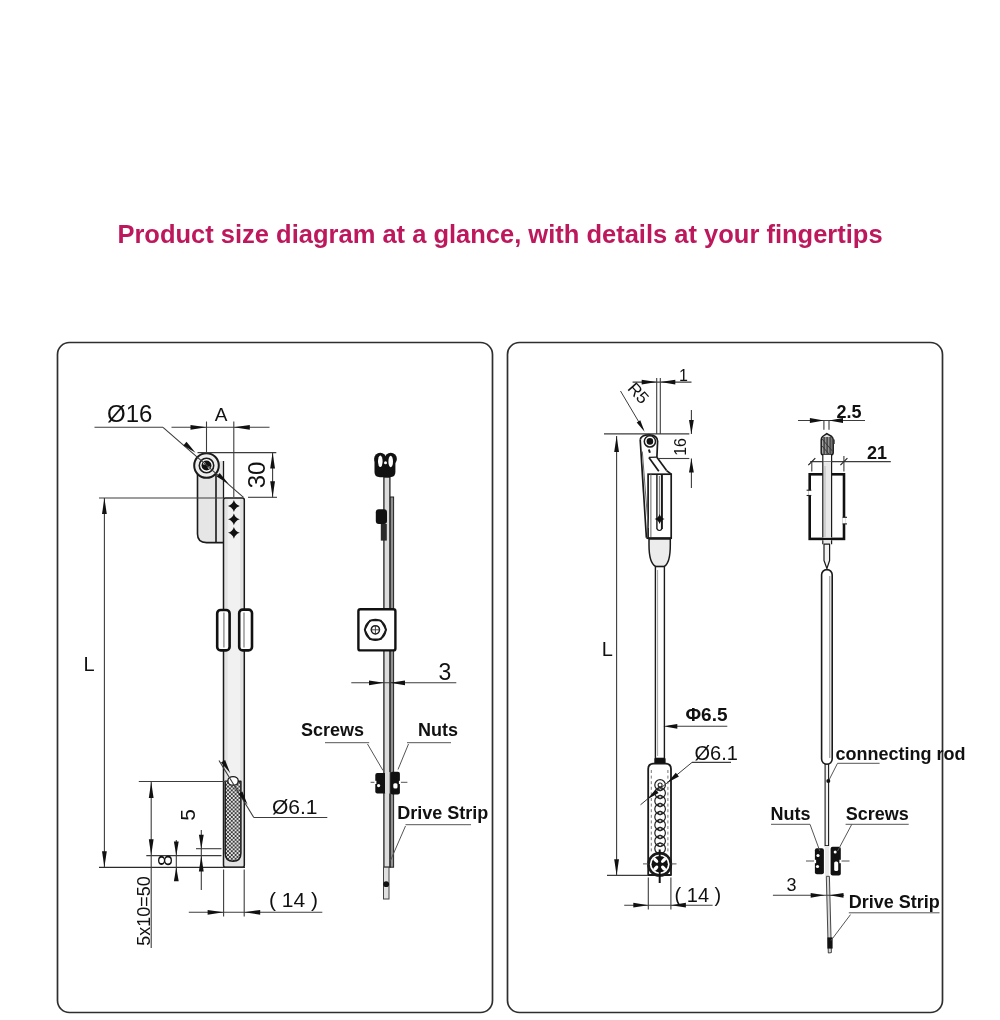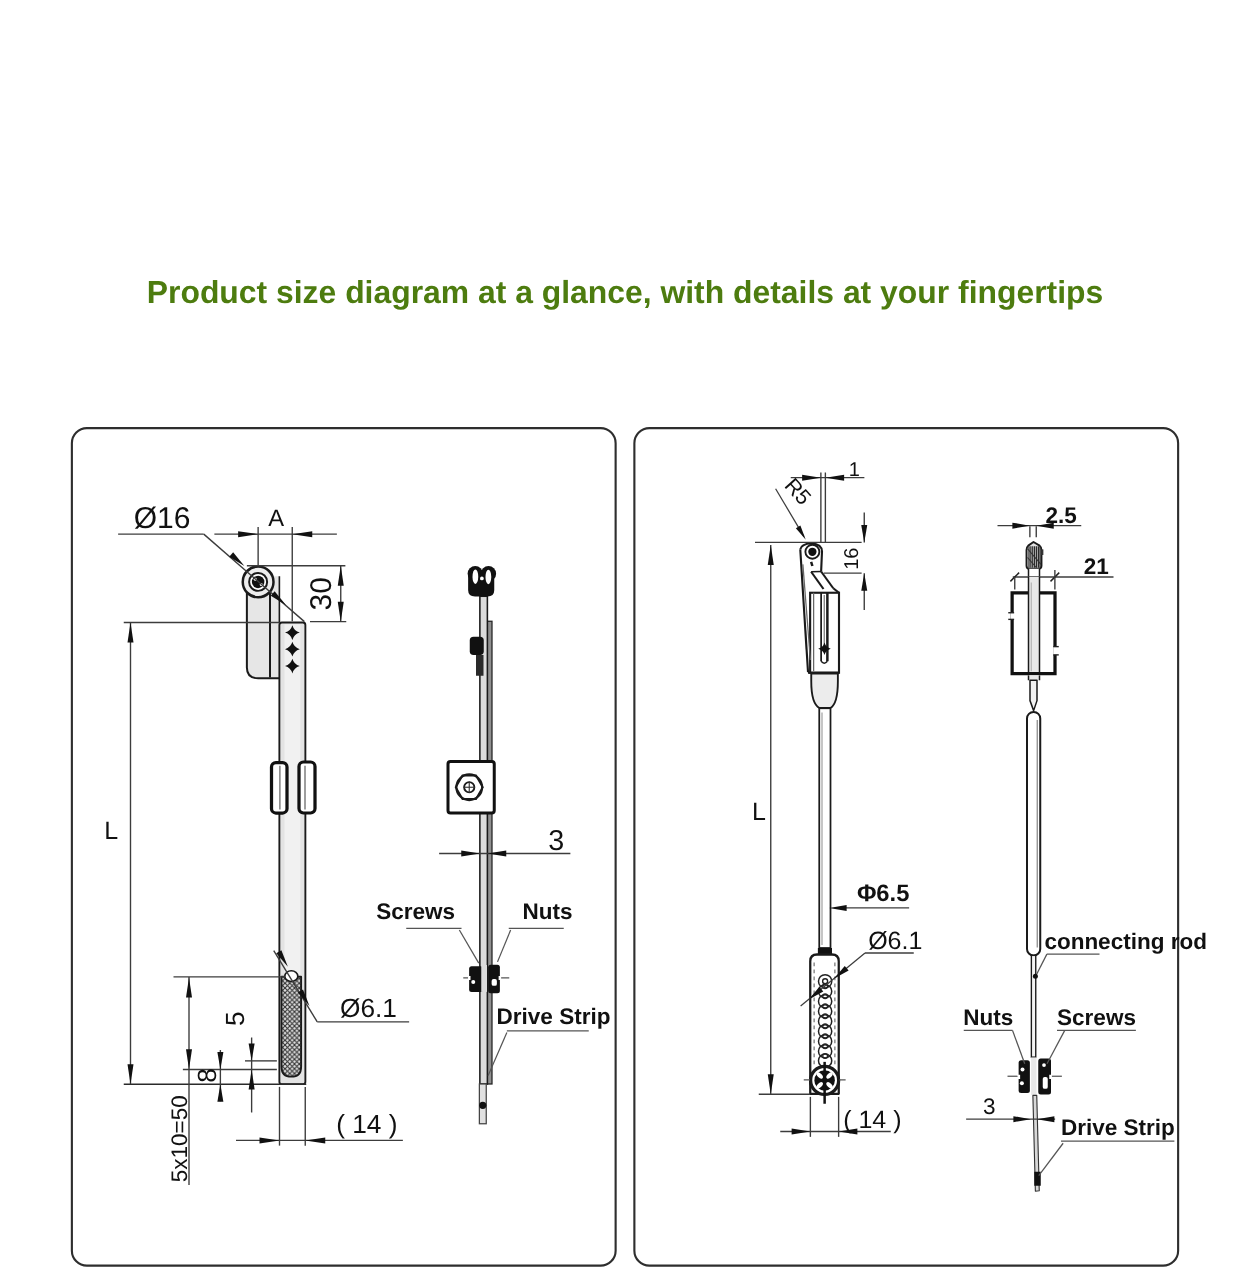--- a/index.html
+++ b/index.html
@@ -1,16 +1,16 @@
 <!DOCTYPE html>
 <html><head><meta charset="utf-8">
 <style>
 html,body{margin:0;padding:0;background:#fff;width:1000px;height:1020px;overflow:hidden}
 body{font-family:"Liberation Sans",sans-serif}
-.title{position:absolute;left:0;top:220px;width:1000px;text-align:center;font-size:25.5px;font-weight:bold;color:#4d7c0f}
+.title{position:absolute;left:0;top:220px;width:1000px;text-align:center;font-size:25.5px;font-weight:bold;color:#be185d}
 svg{position:absolute;left:0;top:0}
 </style></head>
 <body>
 <div class="title">Product size diagram at a glance, with details at your fingertips</div>
 <svg width="1000" height="1020" viewBox="0 0 1000 1020" font-family="&quot;Liberation Sans&quot;,sans-serif">
 <defs>
 <pattern id="xh" width="3.8" height="3.8" patternUnits="userSpaceOnUse">
 <path d="M0,3.8 L3.8,0 M-1,1 L1,-1 M2.8,4.8 L4.8,2.8" stroke="#333" stroke-width="0.9" fill="none"></path>
 <path d="M0,0 L3.8,3.8 M2.8,-1 L4.8,1 M-1,2.8 L1,4.8" stroke="#333" stroke-width="0.9" fill="none"></path>
 </pattern>

